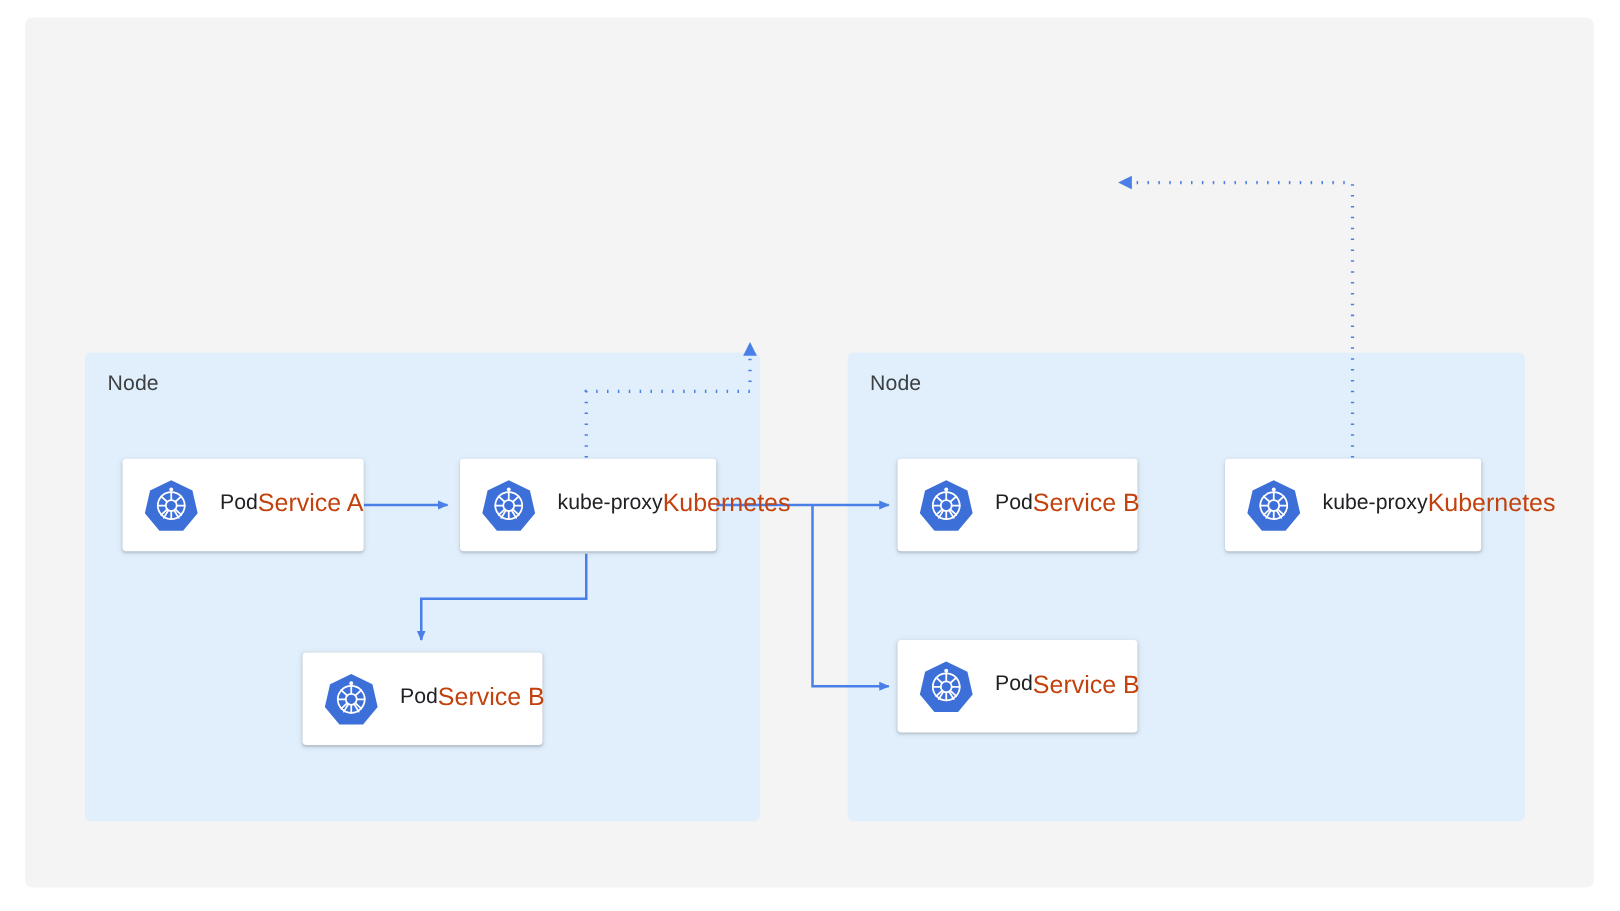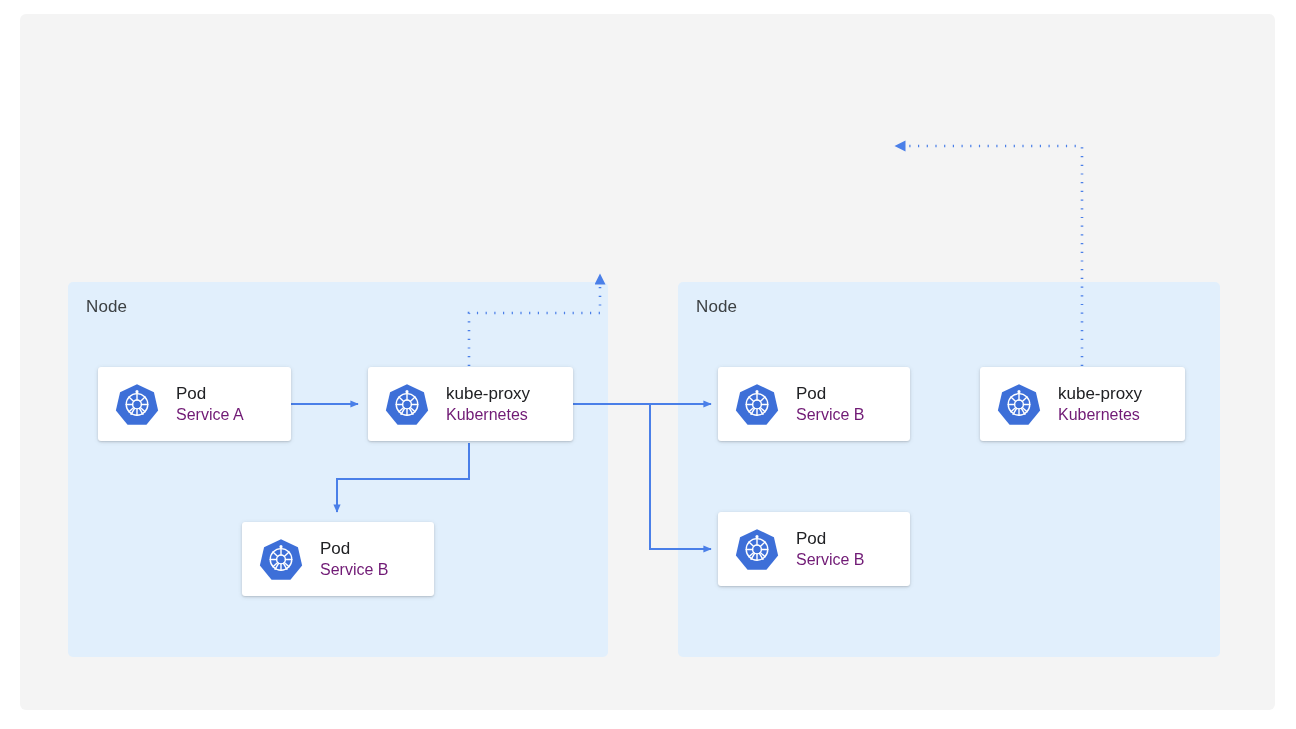--- a/index.html
+++ b/index.html
@@ -59,33 +59,33 @@
     box-sizing: border-box;
   }
   .card-icon {
     flex: 0 0 auto;
     display: flex;
     align-items: center;
     justify-content: center;
   }
   .card-text {
     display: flex;
-    flex-direction: column;
+    flex-direction: row;
     justify-content: flex-end;
     line-height: 1.28;
   }
   .card-title {
     font-size: 17px;
     color: #202124;
     font-family: "Liberation Sans", sans-serif;
     white-space: nowrap;
   }
   .card-sub {
-    font-size: 16px;
-    color: #701a75;
+    font-size: 20px;
+    color: #c2410c;
     font-family: "Liberation Sans", sans-serif;
     white-space: nowrap;
   }
   
   .yaml-card {
     position: absolute;
     left: 329px;
     top: 35px;
     width: 554px;
     height: 227px;

